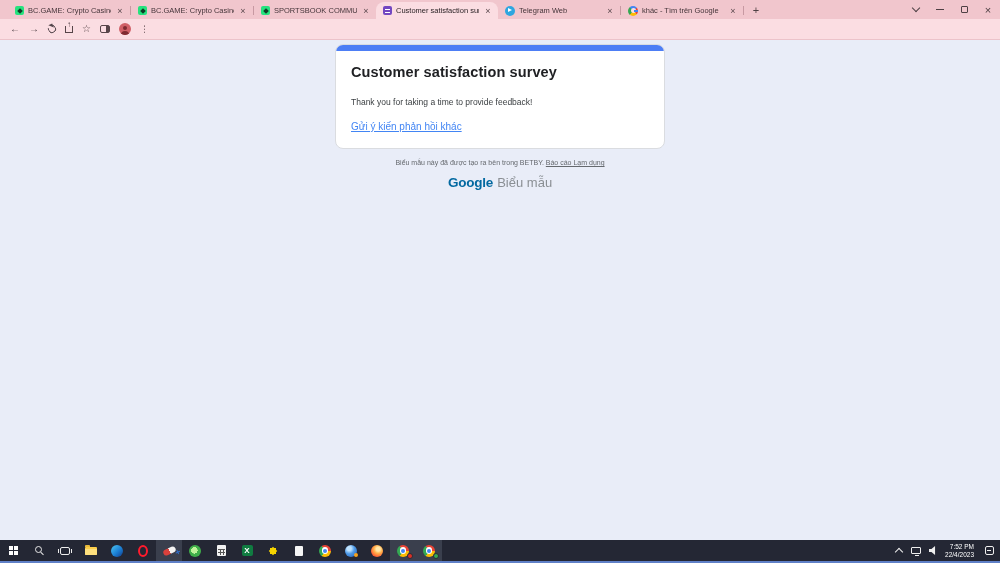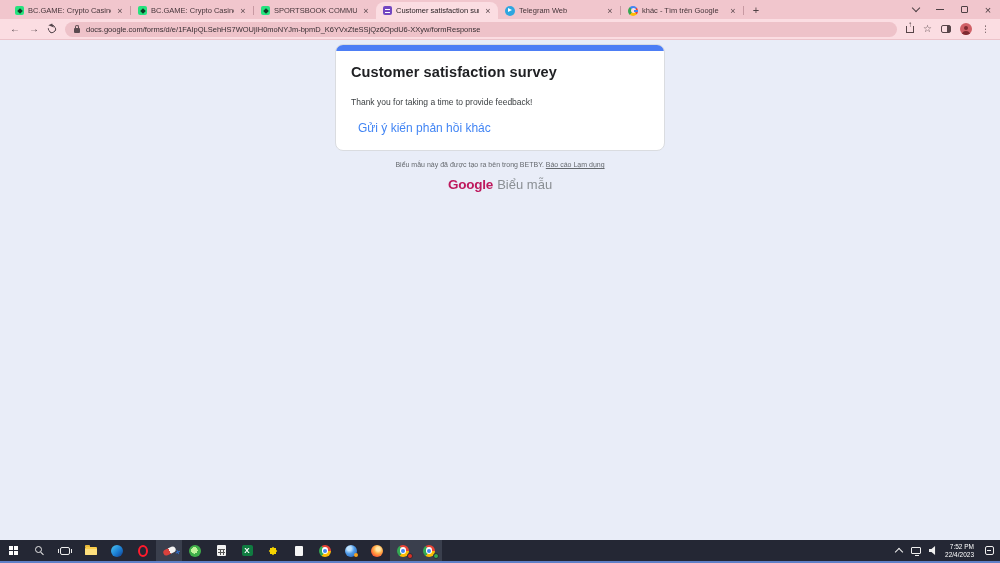--- a/index.html
+++ b/index.html
@@ -76,26 +76,26 @@
 
   
   .content{position:absolute;top:40px;left:0;right:0;height:500px;background:var(--content-bg,#e9edf8);
            display:flex;flex-direction:column;align-items:center;overflow:hidden;}
   .form-card{margin-top:4px;width:330px;background:var(--card-bg,#fff);border:1px solid #dadce0;
              border-radius:8px;box-sizing:border-box;overflow:hidden;}
   .card-accent{height:6px;background:var(--accent-blue,#4d7ef5);}
   .card-body{padding:13px 15px 14px 15px;}
   .card-title{font-size:14.5px;font-weight:bold;color:#202124;letter-spacing:.1px;}
   .card-msg{margin-top:17px;font-size:8.5px;color:#3c4043;}
-  .card-link{display:inline-block;margin-top:14px;font-size:12px;color:var(--link-blue,#4285f4);
-             cursor:pointer;margin-left:7px;}
+  .card-link{display:inline-block;margin-top:14px;font-size:10px;color:var(--link-blue,#4285f4);
+             text-decoration:underline;cursor:pointer;}
   .form-footer{margin-top:10px;font-size:7px;color:#65696e;text-align:center;}
   .report-link{color:#65696e;text-decoration:underline;cursor:pointer;}
   .brand{margin-top:9px;display:flex;align-items:baseline;gap:4px;}
-  .brand-google{font-size:13.5px;font-weight:600;color:#be185d;letter-spacing:-0.2px;}
+  .brand-google{font-size:13.5px;font-weight:600;color:#0369a1;letter-spacing:-0.2px;}
   .brand-product{font-size:13px;color:#8a8f94;}
 
   
   .taskbar{position:absolute;left:0;right:0;bottom:0;height:23px;background:var(--taskbar-bg,#242734);
            display:flex;align-items:stretch;box-sizing:border-box;border-bottom:2px solid #5f80c7;}
   .tb-cell{width:26px;display:flex;align-items:center;justify-content:center;flex:0 0 auto;position:relative;}
   .tb-cell.open{background:#3a3f4d;}
   .tb-spacer{flex:1;}
   .tray-cell{display:flex;align-items:center;justify-content:center;flex:0 0 auto;}
 
@@ -210,24 +210,20 @@
           <span class="restore-box"></span>
         </span>
       <span class="win-btn close-x"></span>
     </div>
   </div>
 
   <div class="toolbar">
     <span class="nav-glyph">←</span>
     <span class="nav-glyph">→</span>
     <span class="ic-reload"></span>
-    <div class="urlbar">
-      <span class="ic-lock"></span>
-      <span class="url-text">docs.google.com/forms/d/e/1FAIpQLSehHS7WOUjIH0moNYJm-bpmD_K6YVxZteSSjQz6OpdU6-XXyw/formResponse</span>
-    </div>
     <div class="tool-right">
       <span class="ic-share"></span>
       <span class="ic-star"></span>
       <span class="ic-sidepanel"></span>
       <span class="ic-avatar"></span>
       <span class="ic-kebab"></span>
     </div>
   </div>
 
   <div class="content">

